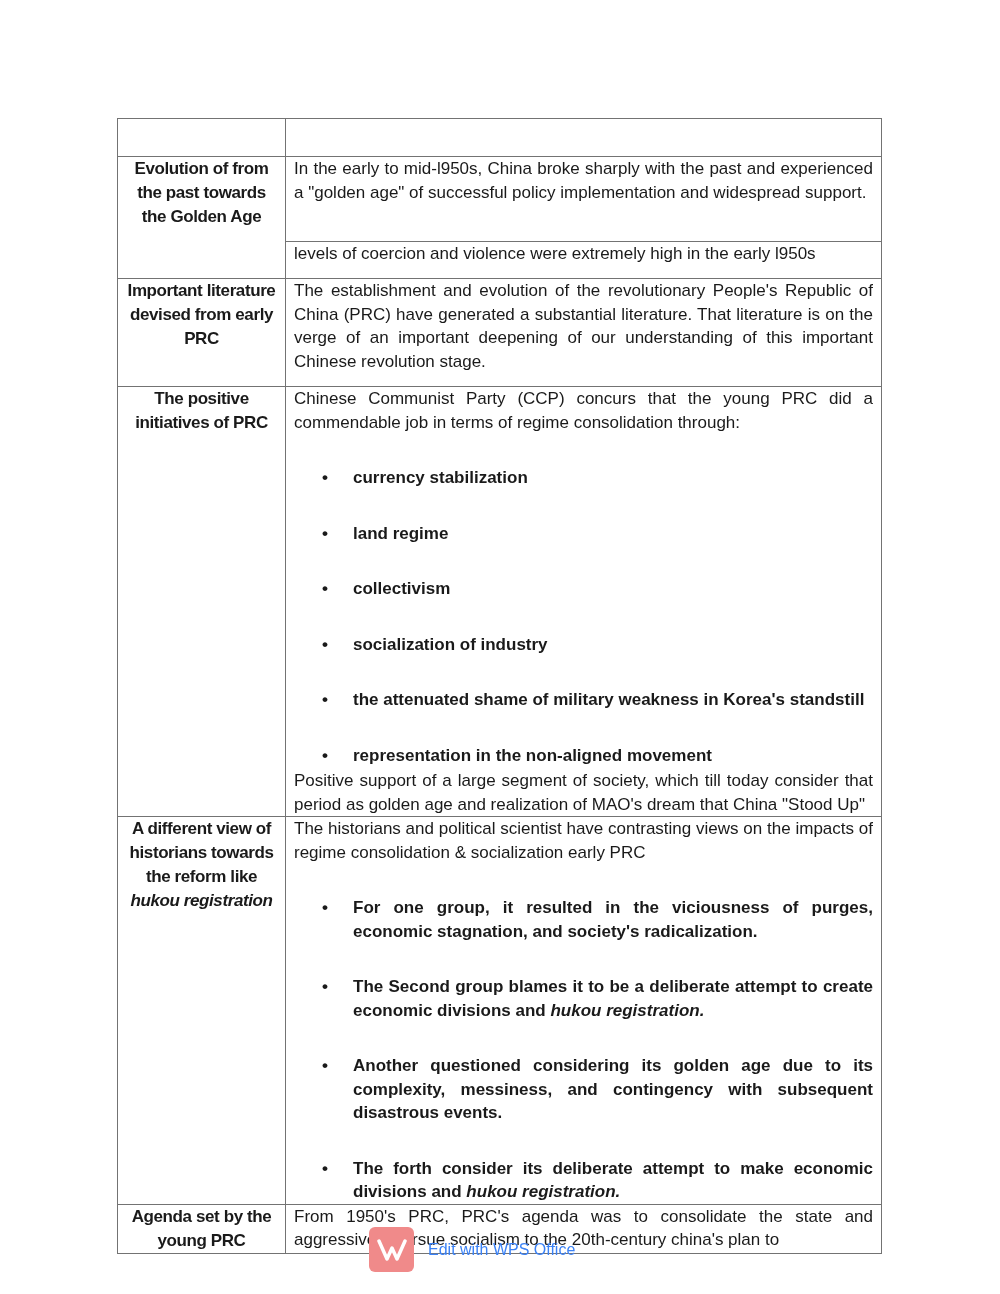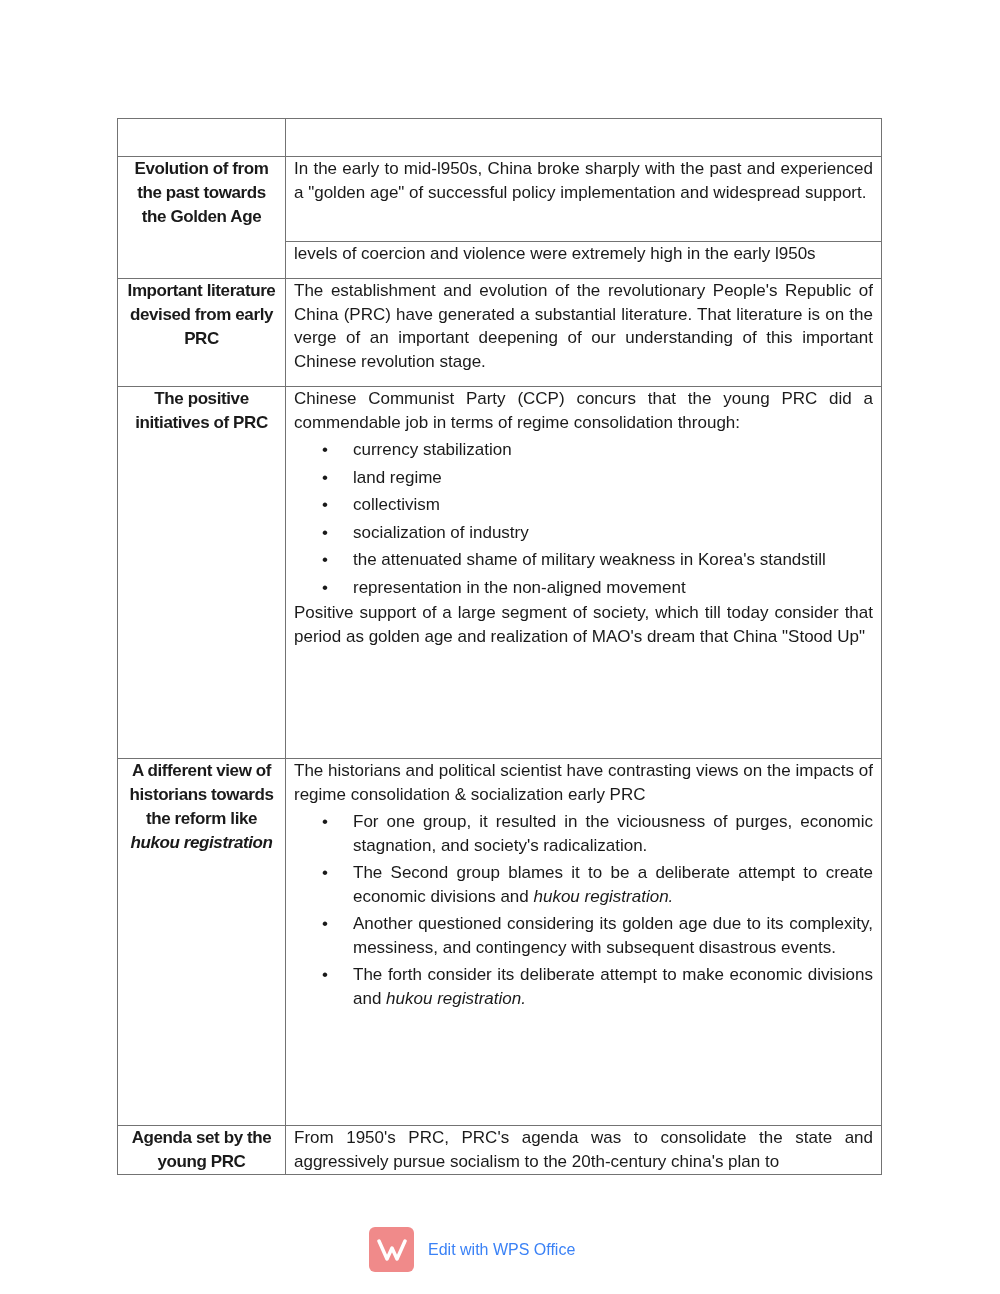--- a/index.html
+++ b/index.html
@@ -9,21 +9,21 @@
                 border-collapse: collapse; table-layout: fixed; }
   .page-table td { border: 1px solid #737373; vertical-align: top; padding: 0; }
   .col-l { width: 168px; }
   .label { font-weight: bold; font-size: 17px; line-height: 24px; text-align: center;
            padding: 0 6px; letter-spacing: -0.4px; }
   .label i { }
   .content { font-size: 17px; line-height: 23.5px; text-align: justify;
              padding: 0 8px 0 8px; }
   .row-empty td { height: 37px; }
   ul.bul { list-style: none; margin: 0; padding: 0; }
-  ul.bul li { position: relative; padding-left: 59px; margin-top: 4px; text-align: left; }
+  ul.bul li { position: relative; padding-left: 59px; margin-top: 32px; text-align: left; font-weight: bold; }
   ul.bul li::before { content: "\2022"; position: absolute; left: 28px; top: 0; font-size: 17px; }
   ul.bul.justify li { text-align: justify; }
   .para { margin: 0; }
   .mt14 { margin-top: 2px; }
   .footer { position: absolute; left: 369px; top: 1227px; display: flex; align-items: center; }
   .wps-logo { width: 45px; height: 45px; border-radius: 6px; background: #f08a8a;
               display: flex; align-items: center; justify-content: center; }
   .footer-text { margin-left: 14px; font-size: 16px; color: #3b82f6; }
 </style>
 </head>

